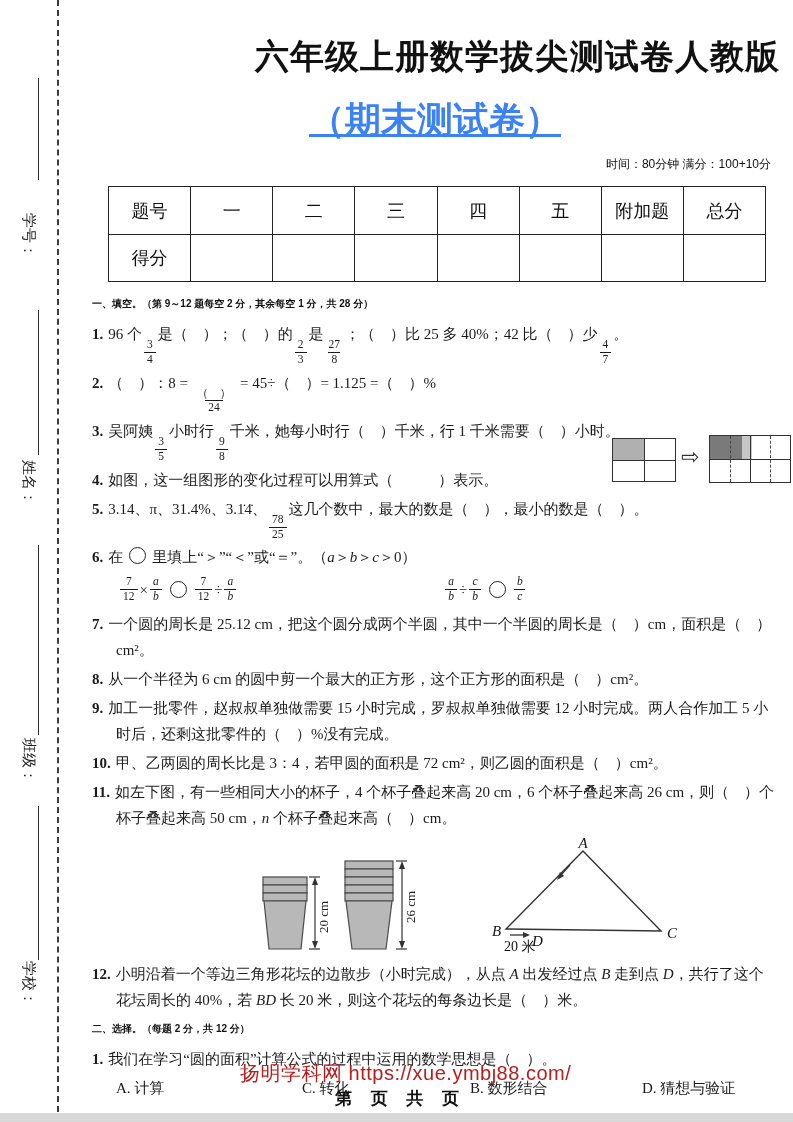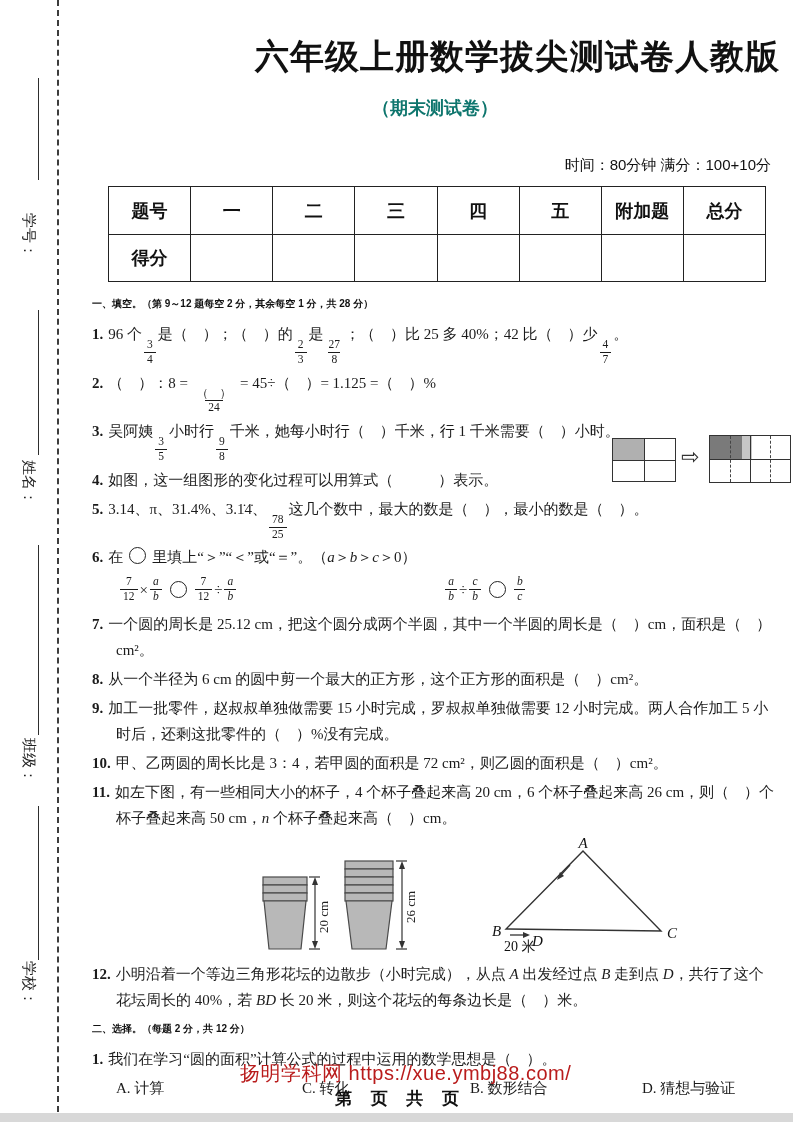--- a/index.html
+++ b/index.html
@@ -7,27 +7,27 @@
         font-family:"Liberation Serif","DejaVu Serif",serif;color:#1b1b1b;}
   
   .seal-dash{position:absolute;left:57px;top:0;height:1112px;border-left:2px dashed #3c3c3c;}
   .sline{position:absolute;left:38px;border-left:1.5px solid #2e2e2e;}
   .sl{position:absolute;left:38px;transform:rotate(90deg);transform-origin:left top;
       font-family:"Liberation Sans","DejaVu Sans",sans-serif;font-size:15px;white-space:nowrap;color:#222;}
   
   .title{position:absolute;left:90px;top:34px;width:690px;text-align:right;
          font-family:"Liberation Sans","DejaVu Sans",sans-serif;font-weight:bold;font-size:34px;letter-spacing:1px;color:#111;}
   .subtitle{position:absolute;left:90px;top:96px;width:690px;text-align:center;
-         font-family:"Liberation Sans","DejaVu Sans",sans-serif;font-weight:bold;font-size:18px;color:#0f766e;}
+         font-family:"Liberation Sans","DejaVu Sans",sans-serif;font-weight:bold;font-size:36px;color:#3b82f6;text-decoration:underline;}
   .meta{position:absolute;right:22px;top:156px;font-family:"Liberation Sans","DejaVu Sans",sans-serif;
-        font-size:15px;color:#111;padding-left:42px;}
+        font-size:12px;color:#111;padding-left:42px;}
   
   .score{position:absolute;left:108px;top:186px;width:658px;border-collapse:collapse;table-layout:fixed;}
   .score td{border:1.6px solid #222;text-align:center;font-family:"Liberation Sans","DejaVu Sans",sans-serif;
-            font-weight:bold;font-size:18px;color:#111;}
+            font-weight:normal;font-size:18px;color:#111;}
   .score tr:first-child td{height:45px;}
   .score tr:last-child td{height:44px;}
   
   .content{position:absolute;left:92px;top:291px;width:684px;font-size:15px;line-height:26px;}
   .sh{font-family:"Liberation Sans","DejaVu Sans",sans-serif;font-weight:bold;font-size:10px;margin:0 0 4px 0;color:#111;}
   .q{text-indent:-24px;padding-left:24px;margin:0 0 3px 0;}
   .qno{font-weight:bold;margin-right:5px;}
   .frac{display:inline-flex;flex-direction:column;align-items:center;vertical-align:-9px;
         font-size:11.5px;line-height:1.2;margin:0 2px;text-indent:0;}
   .frac .den{border-top:1.1px solid #1b1b1b;padding:0 3px;}

